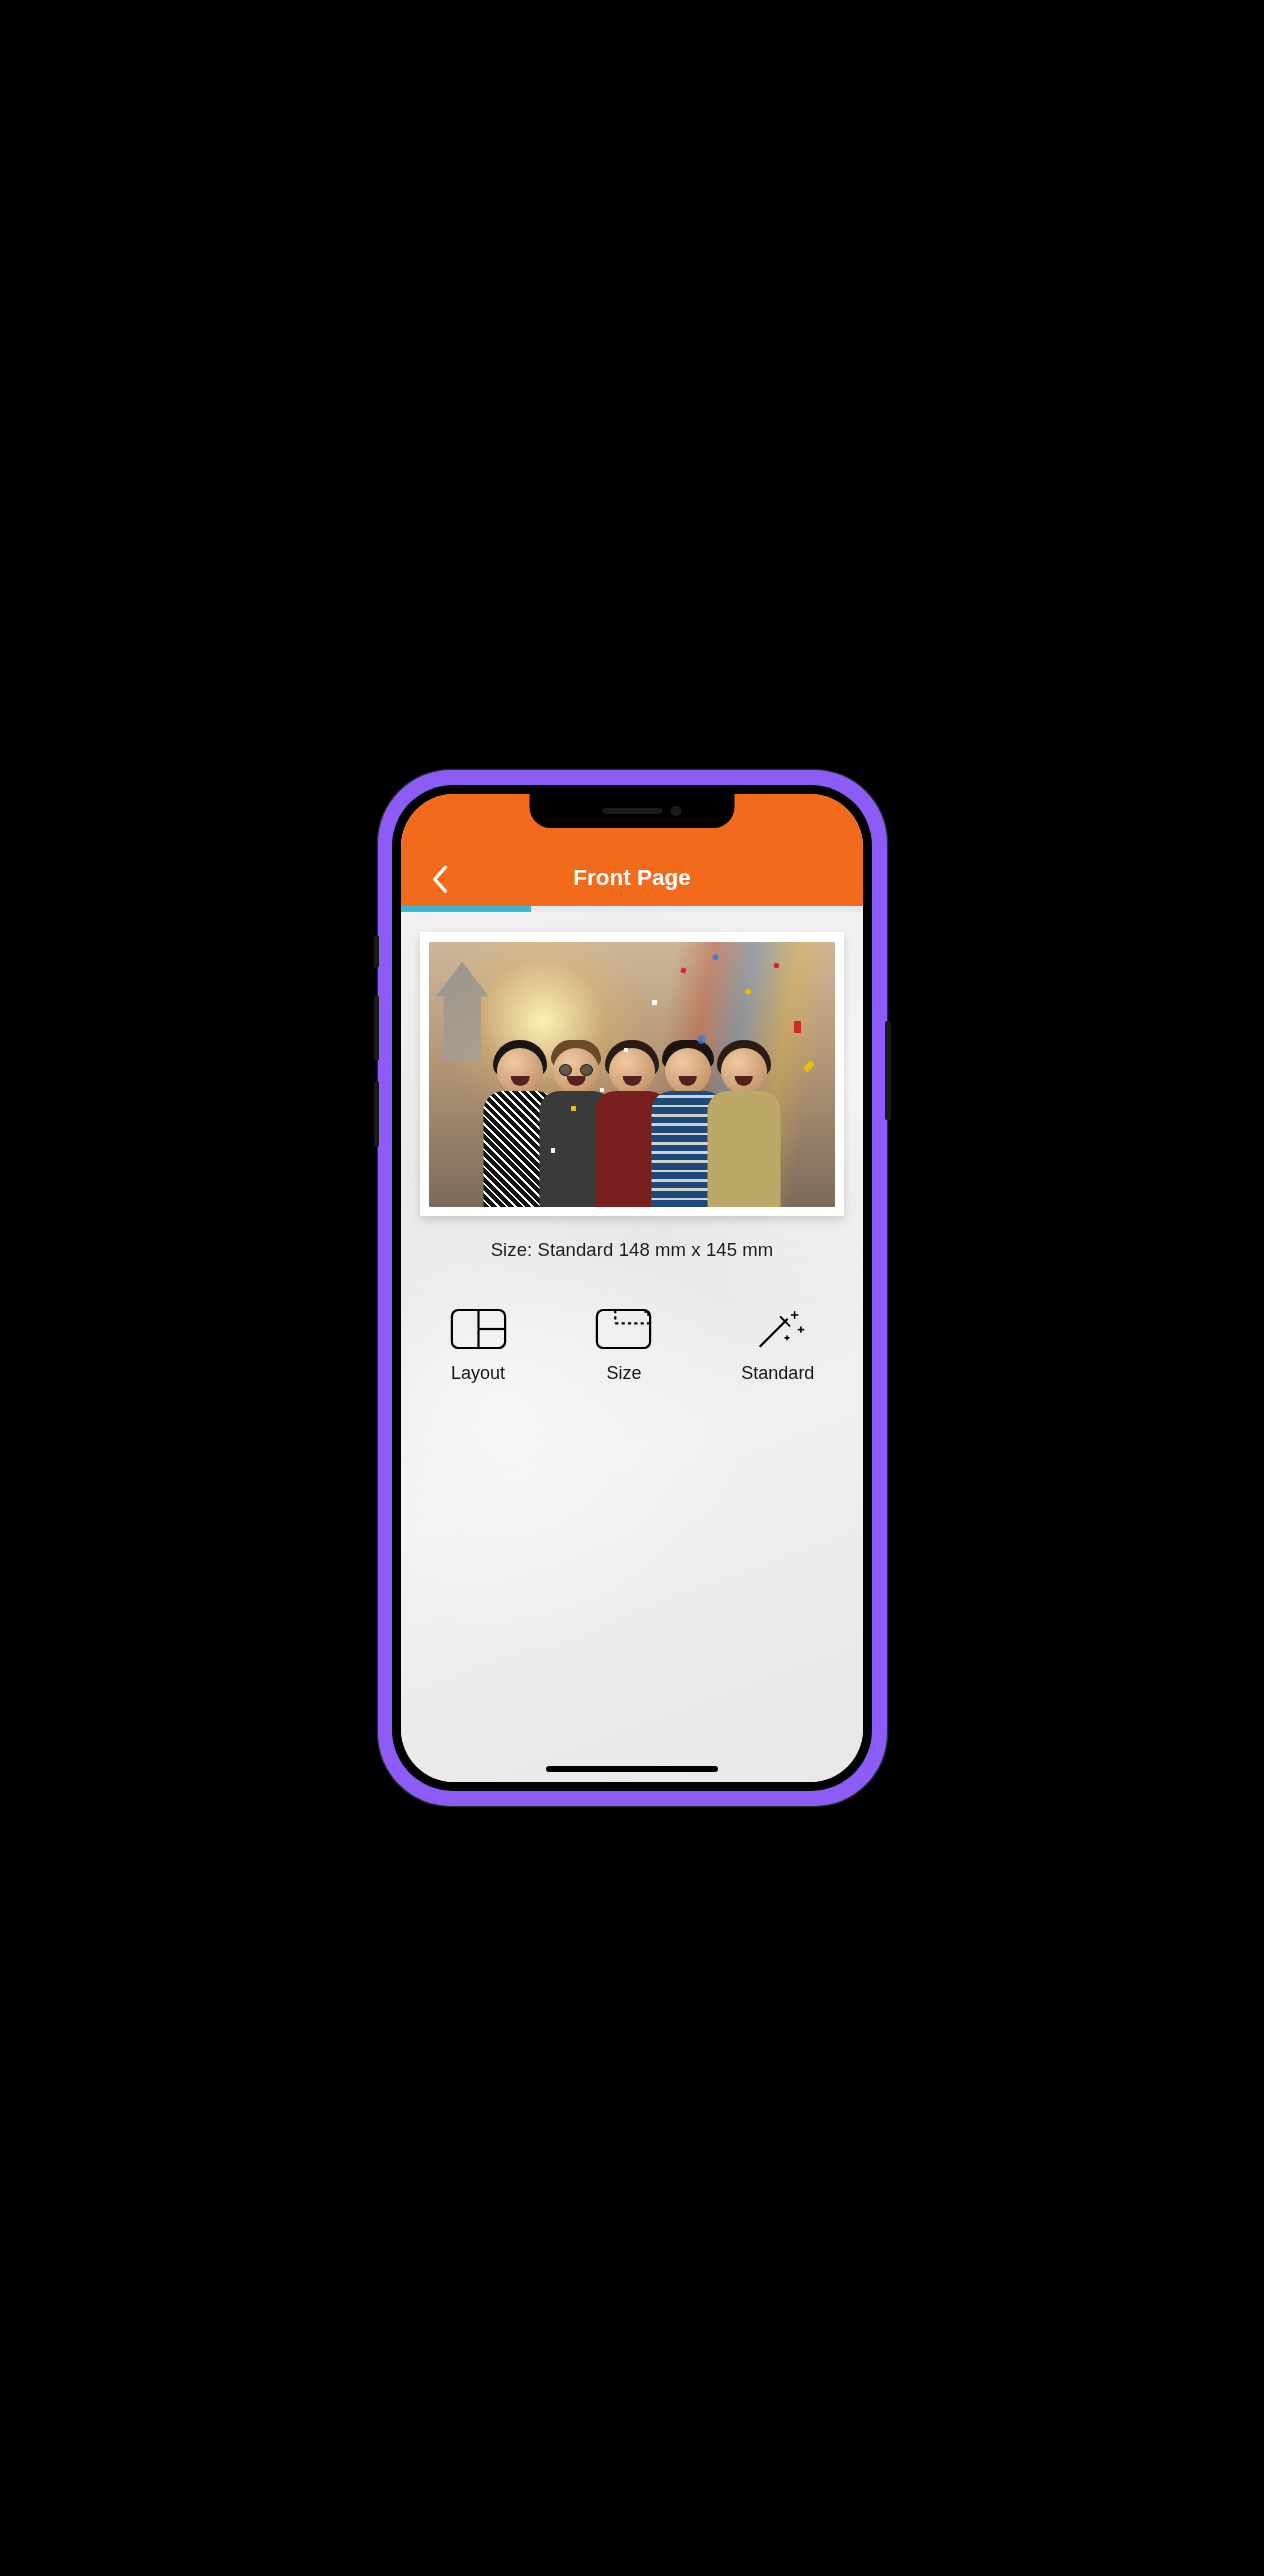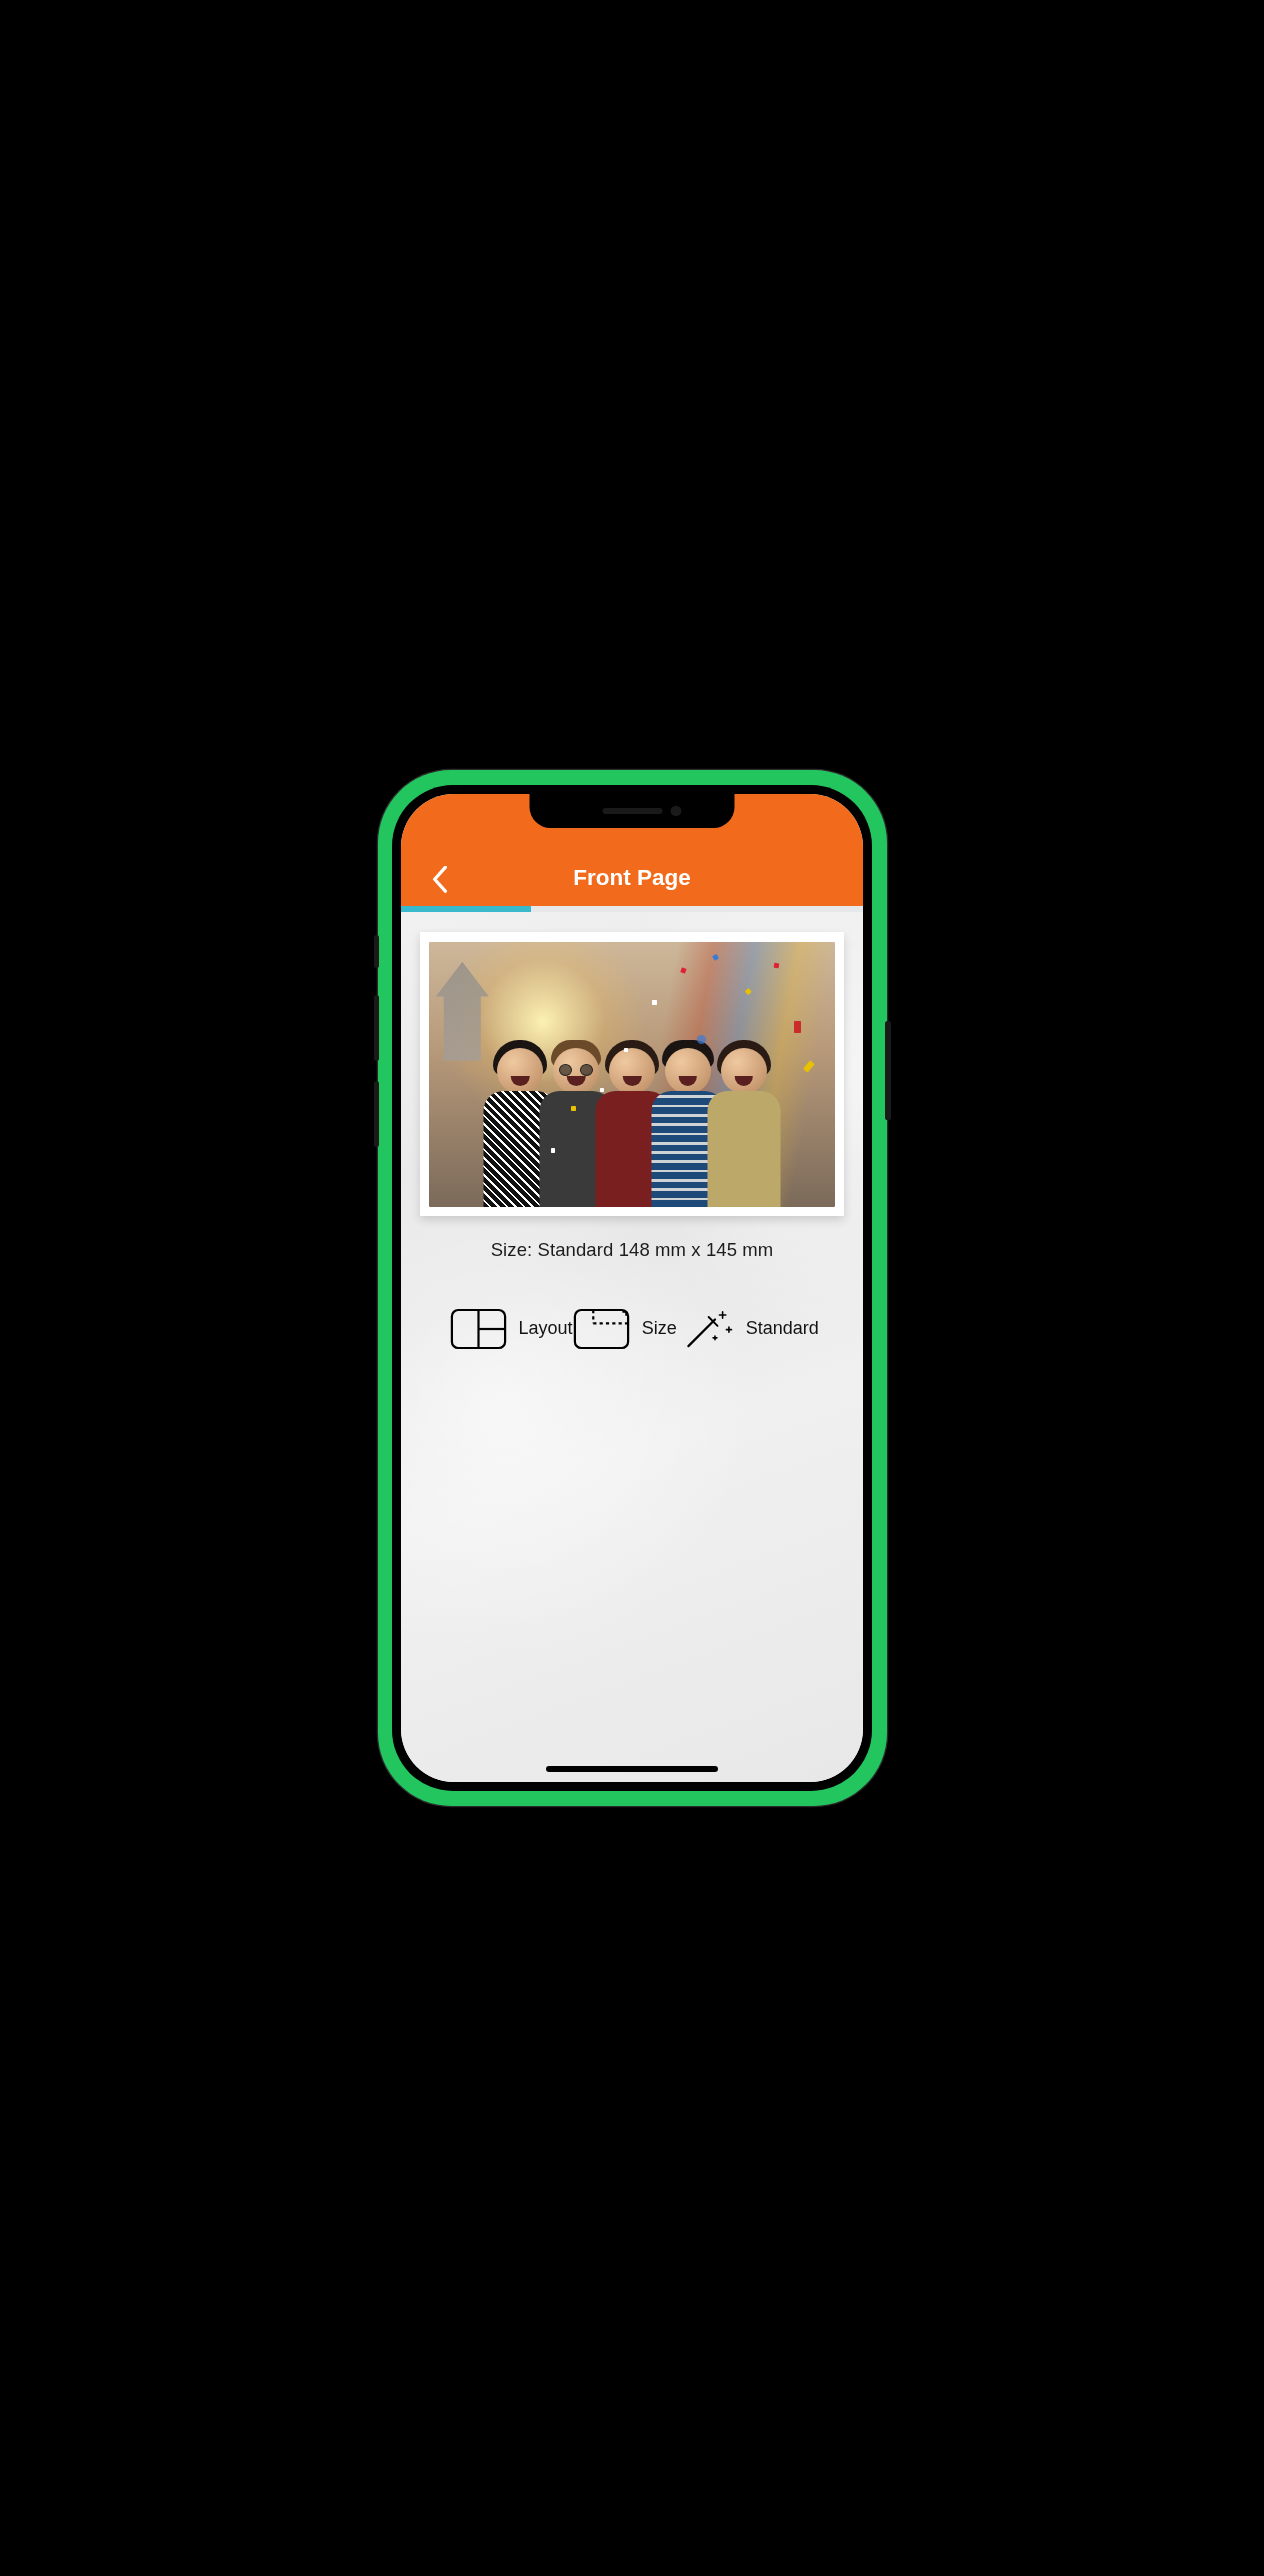--- a/index.html
+++ b/index.html
@@ -10,21 +10,21 @@
     align-items: center;
     justify-content: center;
     font-family: -apple-system, "Helvetica Neue", Arial, sans-serif;
     min-height: 100vh;
   }
 
   
   .phone {
     width: 509px;
     height: 1036px;
-    background: #22c55e;
+    background: #8b5cf6;
     border-radius: 73px;
     padding: 14.6px;
     position: relative;
     box-shadow: 0 0 0 1.3px #2a2a2a, 0 20px 53px rgba(0,0,0,.6);
   }
   .phone-inner {
     width: 100%;
     height: 100%;
     background: #000;
     border-radius: 61px;
@@ -178,21 +178,21 @@
   }
 
   .tools {
     margin-top: 46px;
     width: 86%;
     display:flex;
     justify-content: space-between;
     z-index:2;
   }
   .tool {
-    display:flex; flex-direction:row; align-items:center; gap:12px;
+    display:flex; flex-direction:column; align-items:center; gap:12px;
     cursor:pointer;
   }
   .tool-label { font-size: 18px; color:#141414; }
   .tool svg { width: 57px; height: 44px; stroke:#000; stroke-width:3.5; fill:none; }
 
   
   .footer {
     background:#f26a1b;
     height: 79px;
     display:flex;

